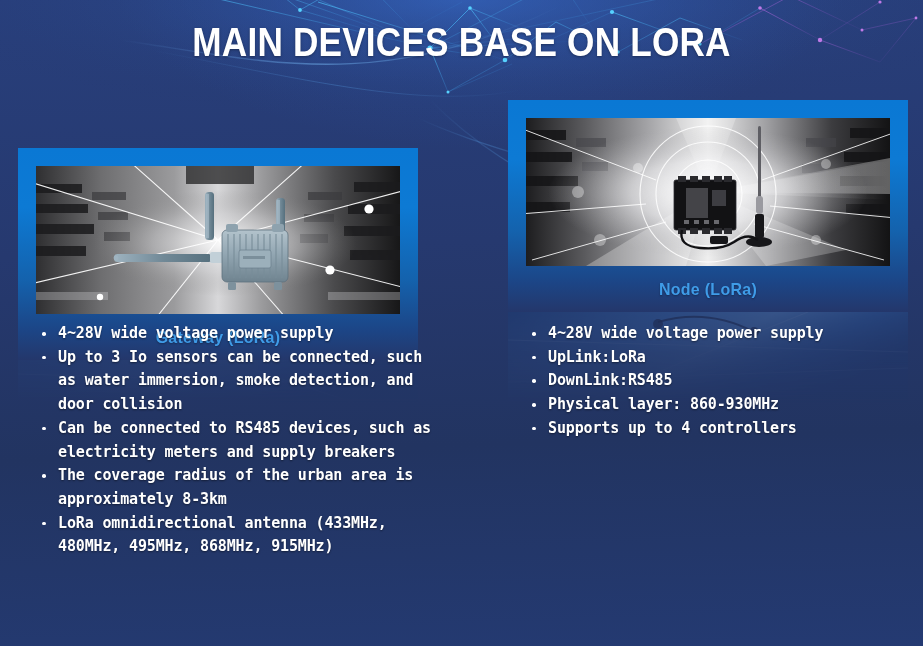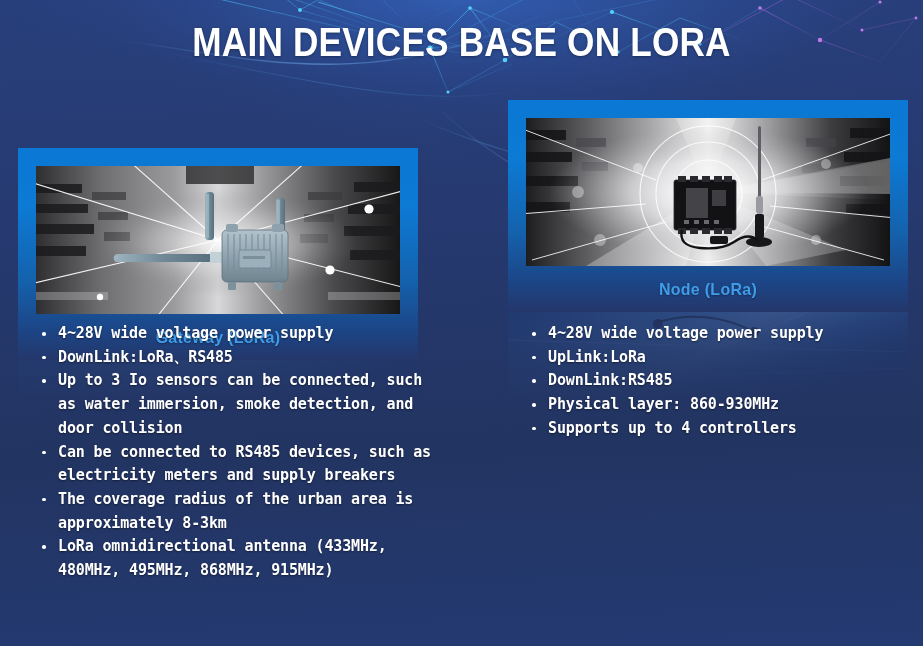--- a/index.html
+++ b/index.html
@@ -468,23 +468,20 @@
     </svg>
   </div>
   <div class="card-caption">Node (LoRa)</div>
 </div>
 
 <div class="bullets" id="bullets-gateway">
     <div class="bullet">
       <span class="bullet-text">4~28V wide voltage power supply</span>
     </div>
     <div class="bullet">
-      <span class="bullet-text">DownLink:LoRa、RS485</span>
-    </div>
-    <div class="bullet">
       <span class="bullet-text">Up to 3 Io sensors can be connected, such
 as water immersion, smoke detection, and
 door collision</span>
     </div>
     <div class="bullet">
       <span class="bullet-text">Can be connected to RS485 devices, such as
 electricity meters and supply breakers</span>
     </div>
     <div class="bullet">
       <span class="bullet-text">The coverage radius of the urban area is

